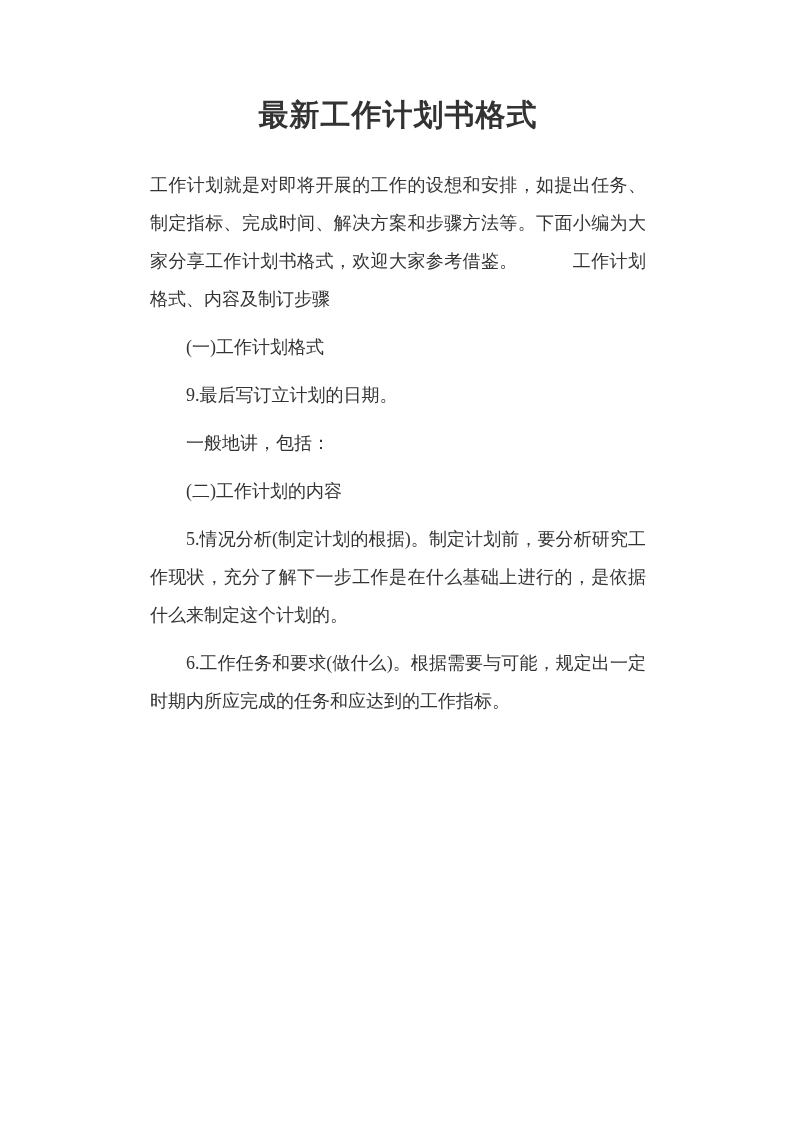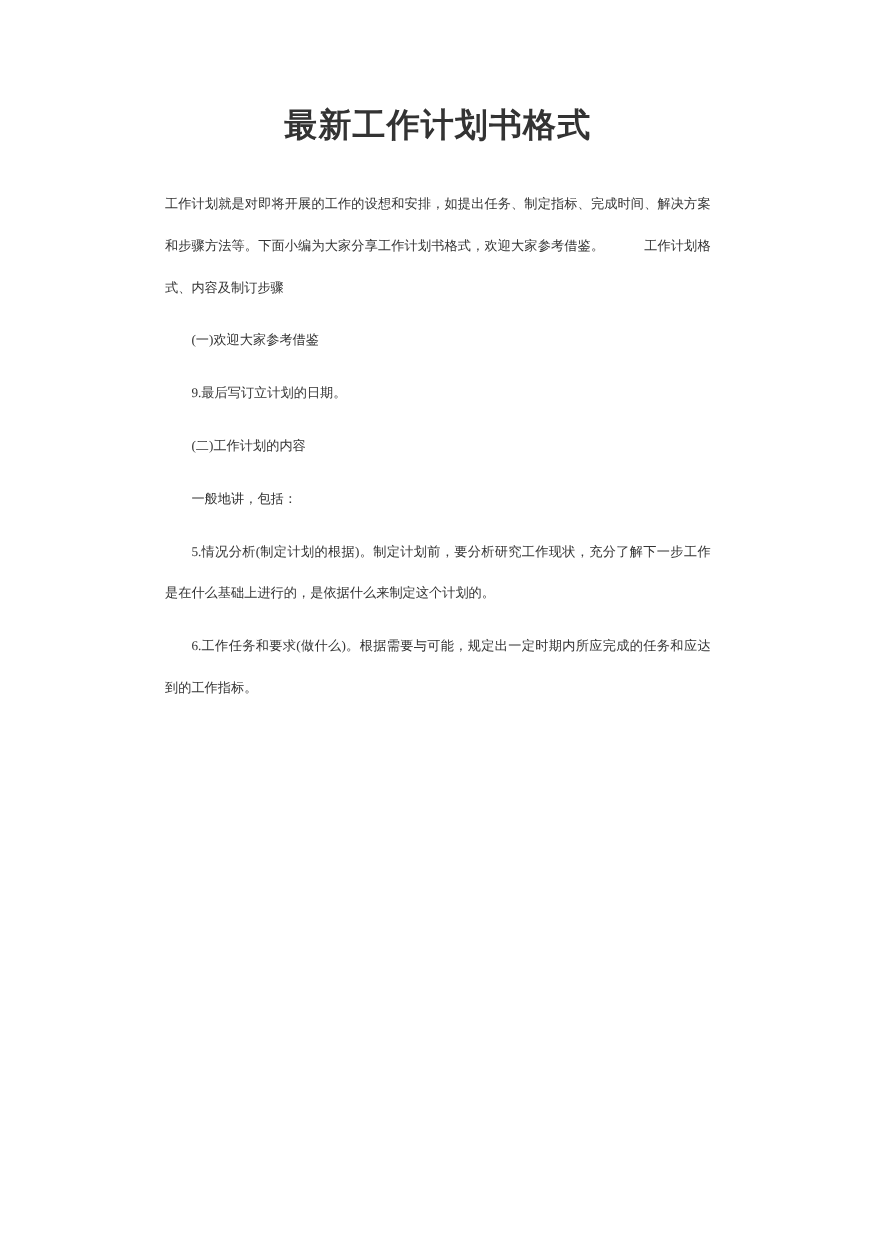--- a/index.html
+++ b/index.html
@@ -21,44 +21,44 @@
   }
   .doc-title {
     font-size: 30px;
     line-height: 38px;
     font-weight: 700;
     text-align: center;
     margin: 0 0 32px 0;
     letter-spacing: 1px;
   }
   .para {
-    font-size: 12px;
+    font-size: 18px;
     line-height: 38px;
     text-align: justify;
     margin: 0 0 10px 0;
     word-break: break-all;
   }
   .para.indent {
     text-indent: 2em;
   }
 </style>
 </head>
 <body>
 
 <div class="page">
   <h1 class="doc-title">最新工作计划书格式</h1>
 
   <p class="para">工作计划就是对即将开展的工作的设想和安排，如提出任务、制定指标、完成时间、解决方案和步骤方法等。下面小编为大家分享工作计划书格式，欢迎大家参考借鉴。　　　工作计划格式、内容及制订步骤</p>
 
-  <p class="para indent">(一)欢迎大家参考借鉴</p>
+  <p class="para indent">(一)工作计划格式</p>
 
 
 
   <p class="para indent">9.最后写订立计划的日期。</p>
 
+  <p class="para indent">一般地讲，包括：</p>
+
   <p class="para indent">(二)工作计划的内容</p>
-
-  <p class="para indent">一般地讲，包括：</p>
 
   <p class="para indent">5.情况分析(制定计划的根据)。制定计划前，要分析研究工作现状，充分了解下一步工作是在什么基础上进行的，是依据什么来制定这个计划的。</p>
 
   <p class="para indent">6.工作任务和要求(做什么)。根据需要与可能，规定出一定时期内所应完成的任务和应达到的工作指标。</p>
 </div>
 
 </body></html>

